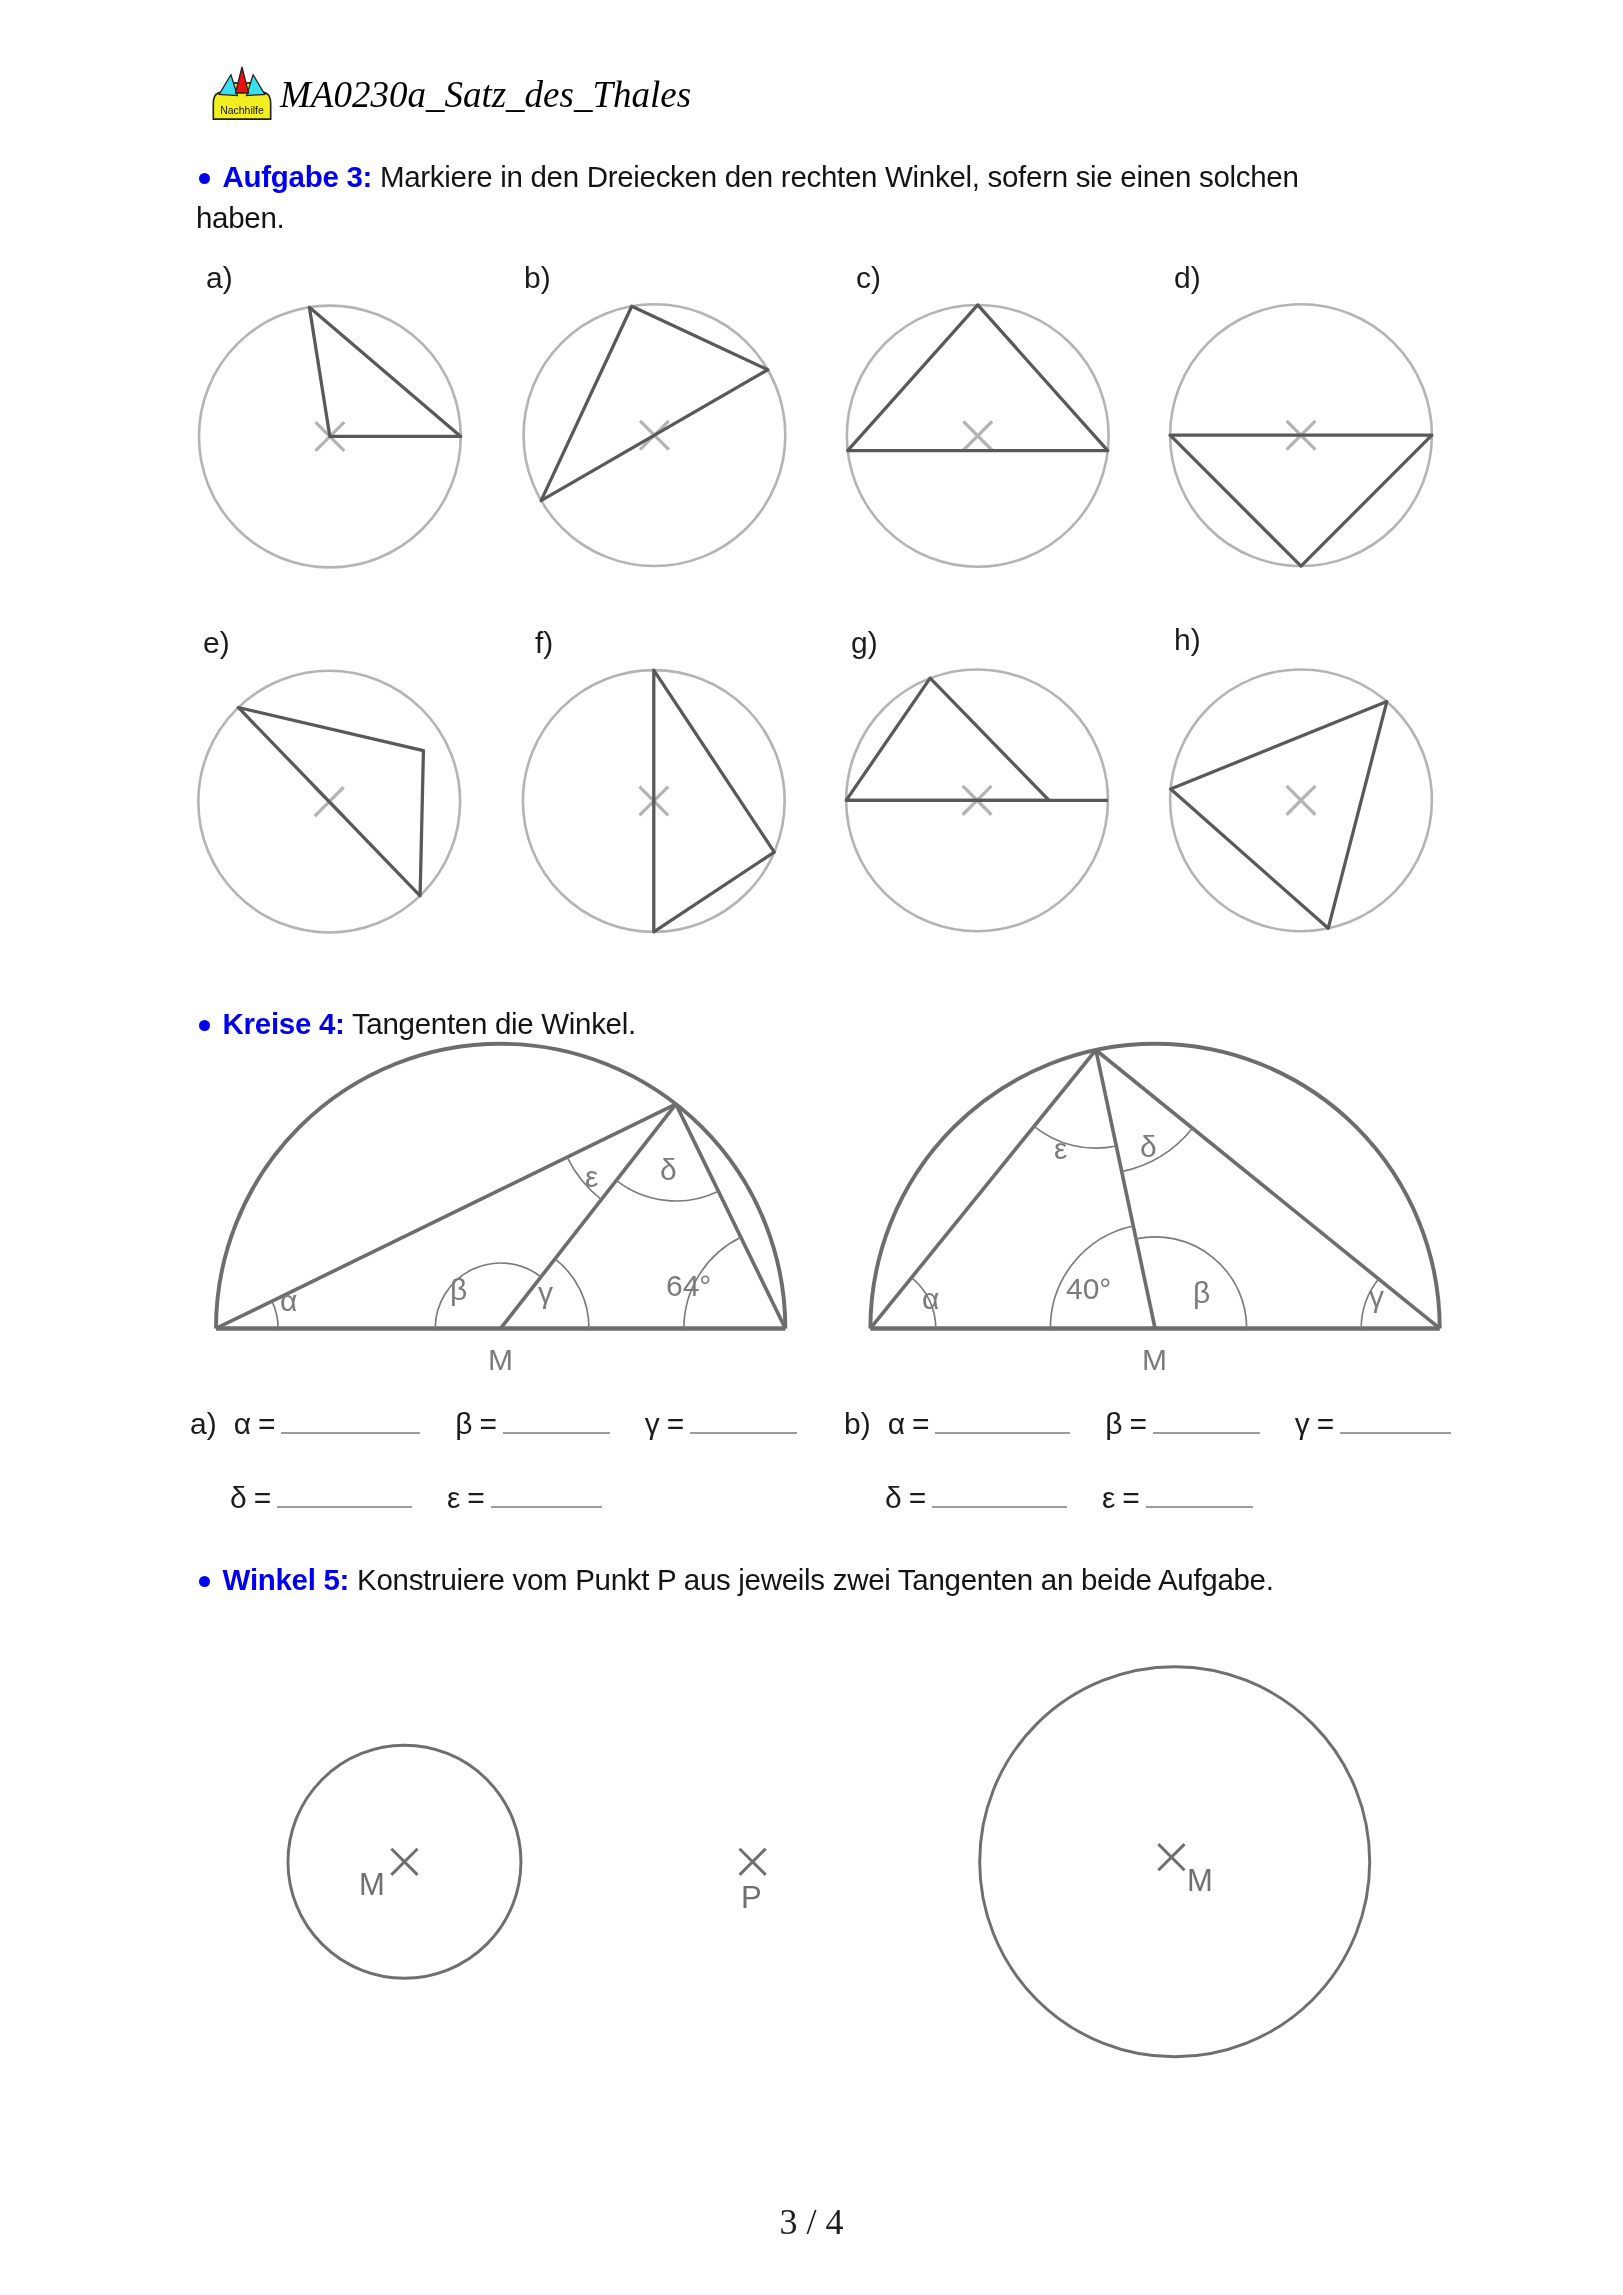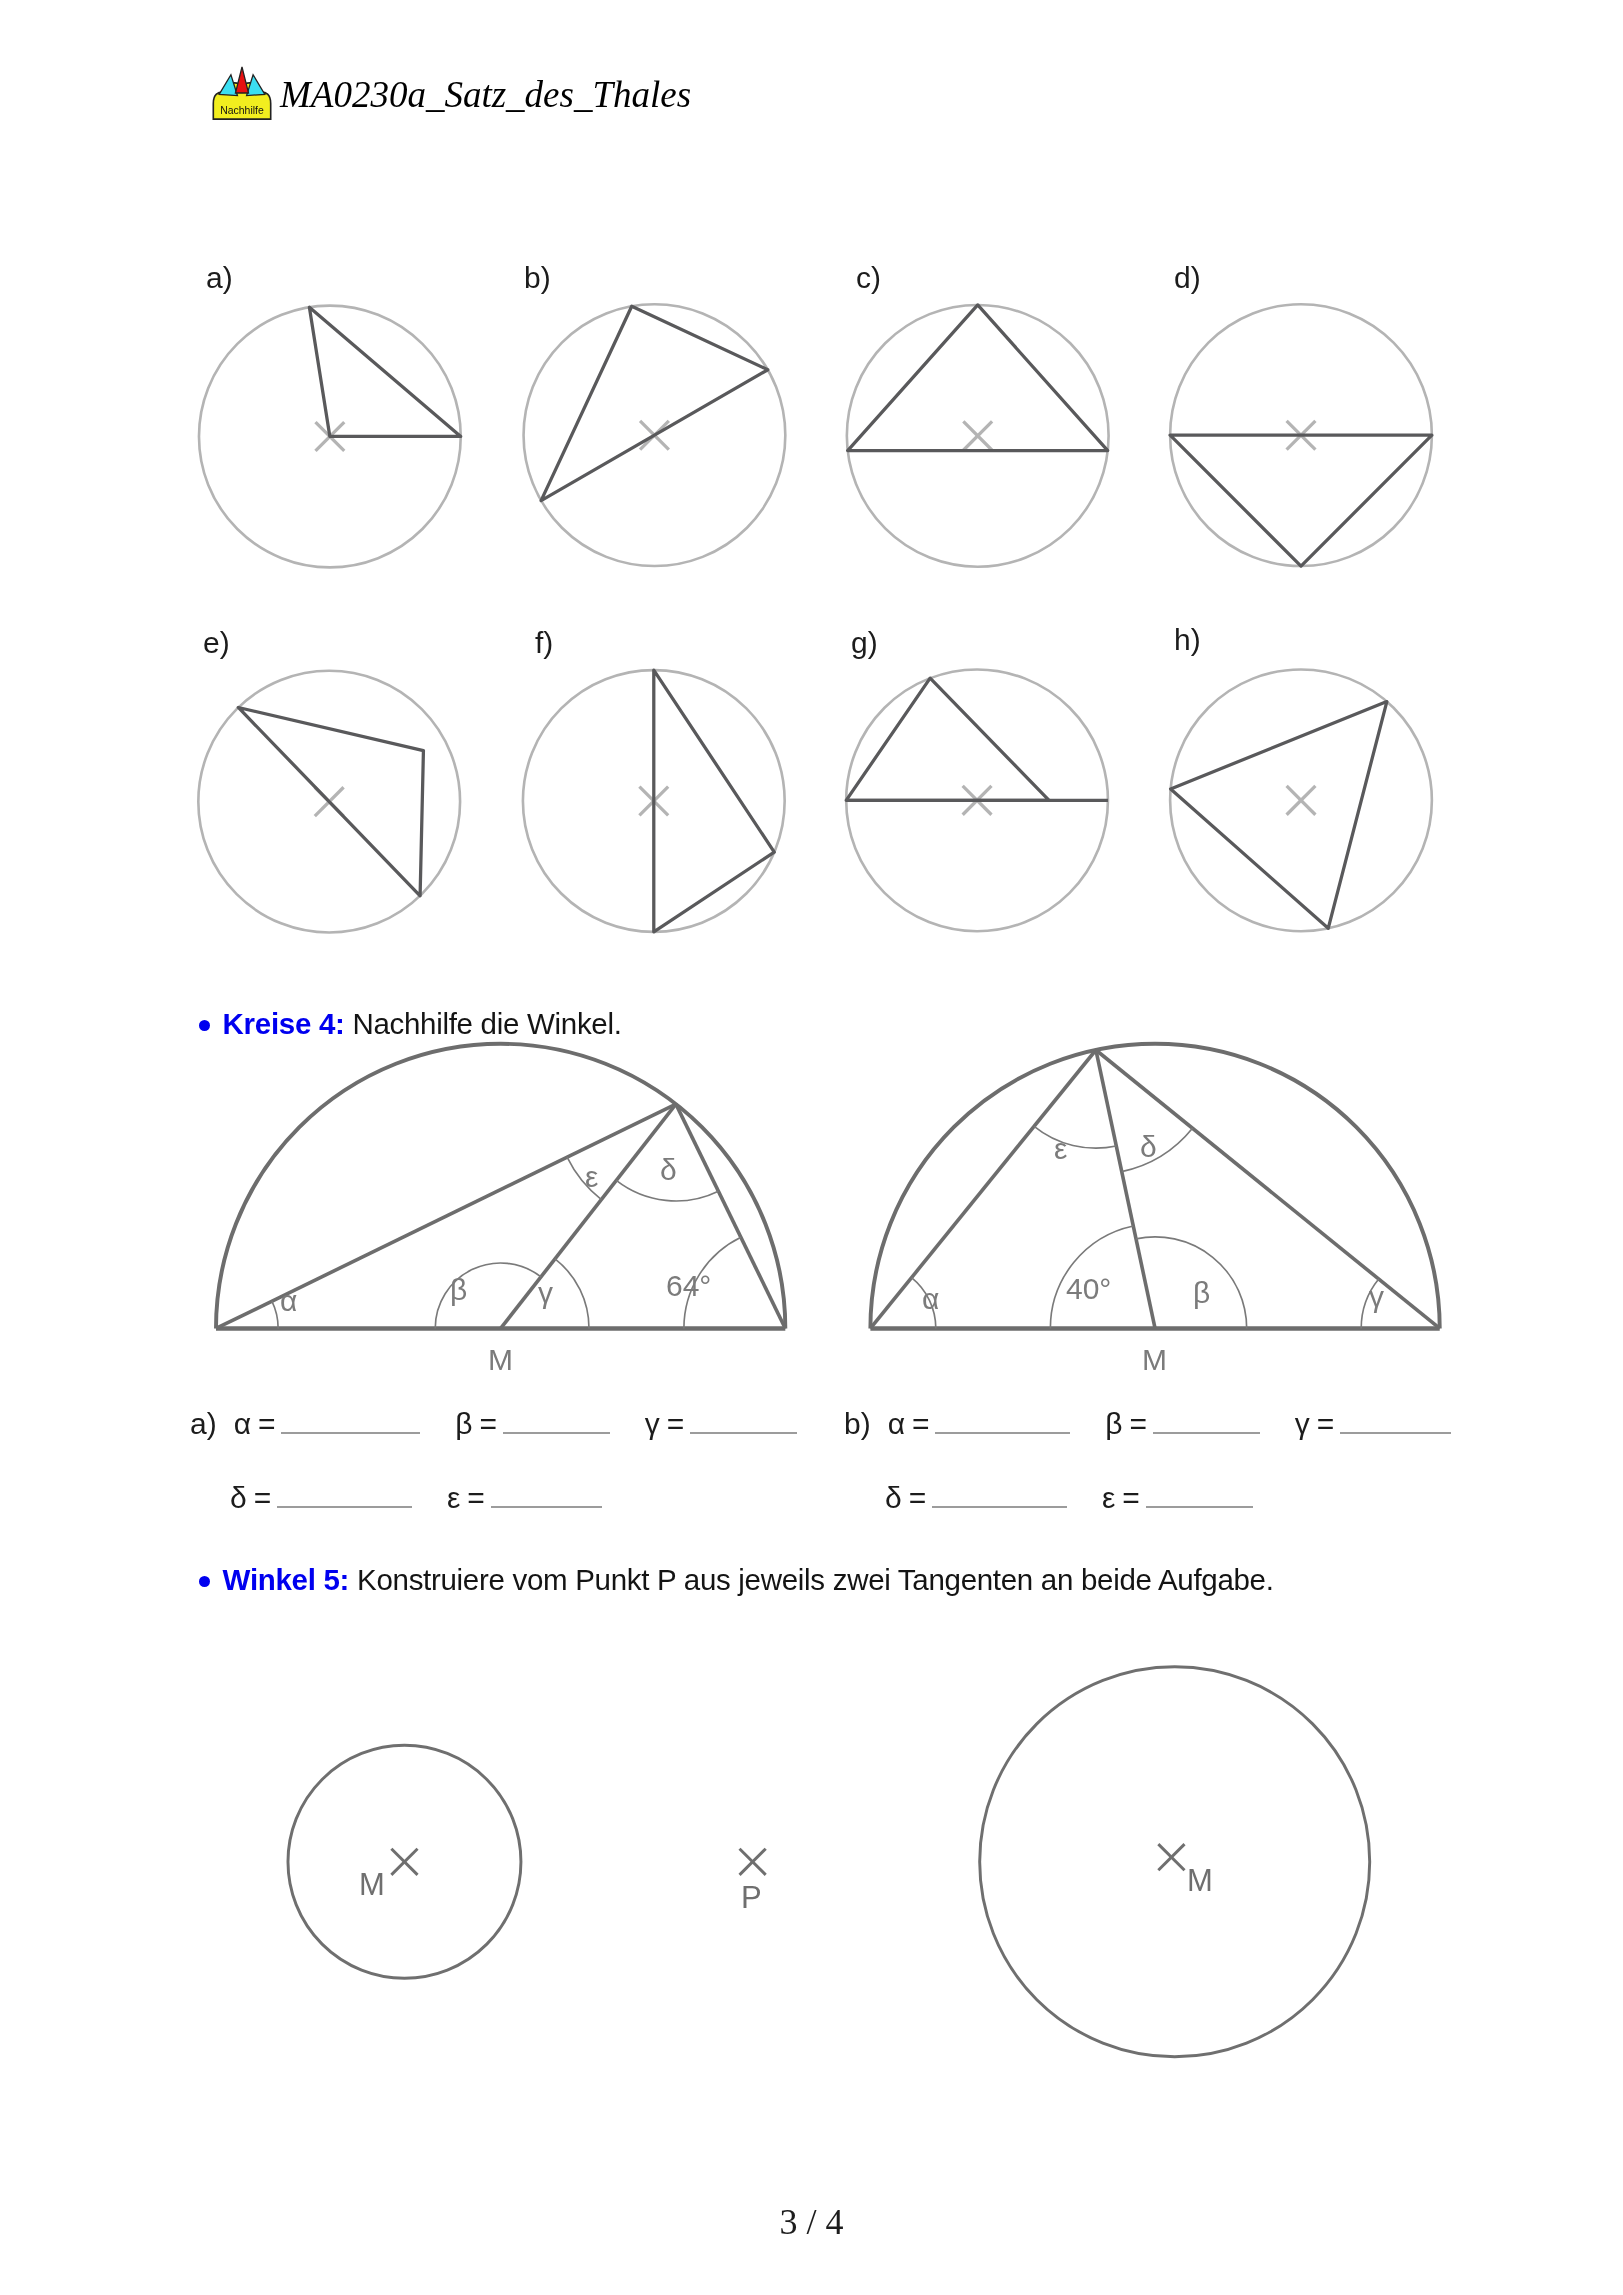--- a/index.html
+++ b/index.html
@@ -97,24 +97,29 @@
 
   <svg class="logo" width="68" height="60" viewBox="0 0 104 92">
     <path d="M8,86 L8,62 Q8,42 27,45 Q31,26 48,32 L52,30 L56,32 Q73,26 77,45 Q96,42 96,62 L96,86 Z" fill="#f2ee1f" stroke="#222" stroke-width="2.5"></path>
     <polygon points="17,48 35,18 45,50" fill="#3bdff2" stroke="#222" stroke-width="2"></polygon>
     <polygon points="59,50 69,18 87,48" fill="#3bdff2" stroke="#222" stroke-width="2"></polygon>
     <polygon points="42,46 52,6 62,46" fill="#e81010" stroke="#222" stroke-width="2"></polygon>
     <text x="52" y="78" text-anchor="middle" font-size="16" font-family="Liberation Sans, sans-serif" fill="#111">Nachhilfe</text>
   </svg>
   <span class="hdr-title">MA0230a_Satz_des_Thales</span>
 
+  <div class="task-heading" style="top:156px;width:1296px;">
+    <span class="bullet"></span><span class="task-label">Aufgabe 3:</span>
+    <span>Markiere in den Dreiecken den rechten Winkel, sofern sie einen solchen</span><br>
+    <span>haben.</span>
+  </div>
 
   <div class="task-heading" style="top:1003px;">
     <span class="bullet"></span><span class="task-label">Kreise 4:</span>
-    <span>Nachhilfe die Winkel.</span>
+    <span>Tangenten die Winkel.</span>
   </div>
 
   <div class="task-heading" style="top:1559px;">
     <span class="bullet"></span><span class="task-label">Winkel 5:</span>
     <span>Konstruiere vom Punkt P aus jeweils zwei Tangenten an beide Aufgabe.</span>
   </div>
 
   <div id="labels-layer">
       <span class="item-label" style="left: 206px; top: 261px; position: absolute;">a)</span>
       <span class="item-label" style="left: 524px; top: 261px; position: absolute;">b)</span>

